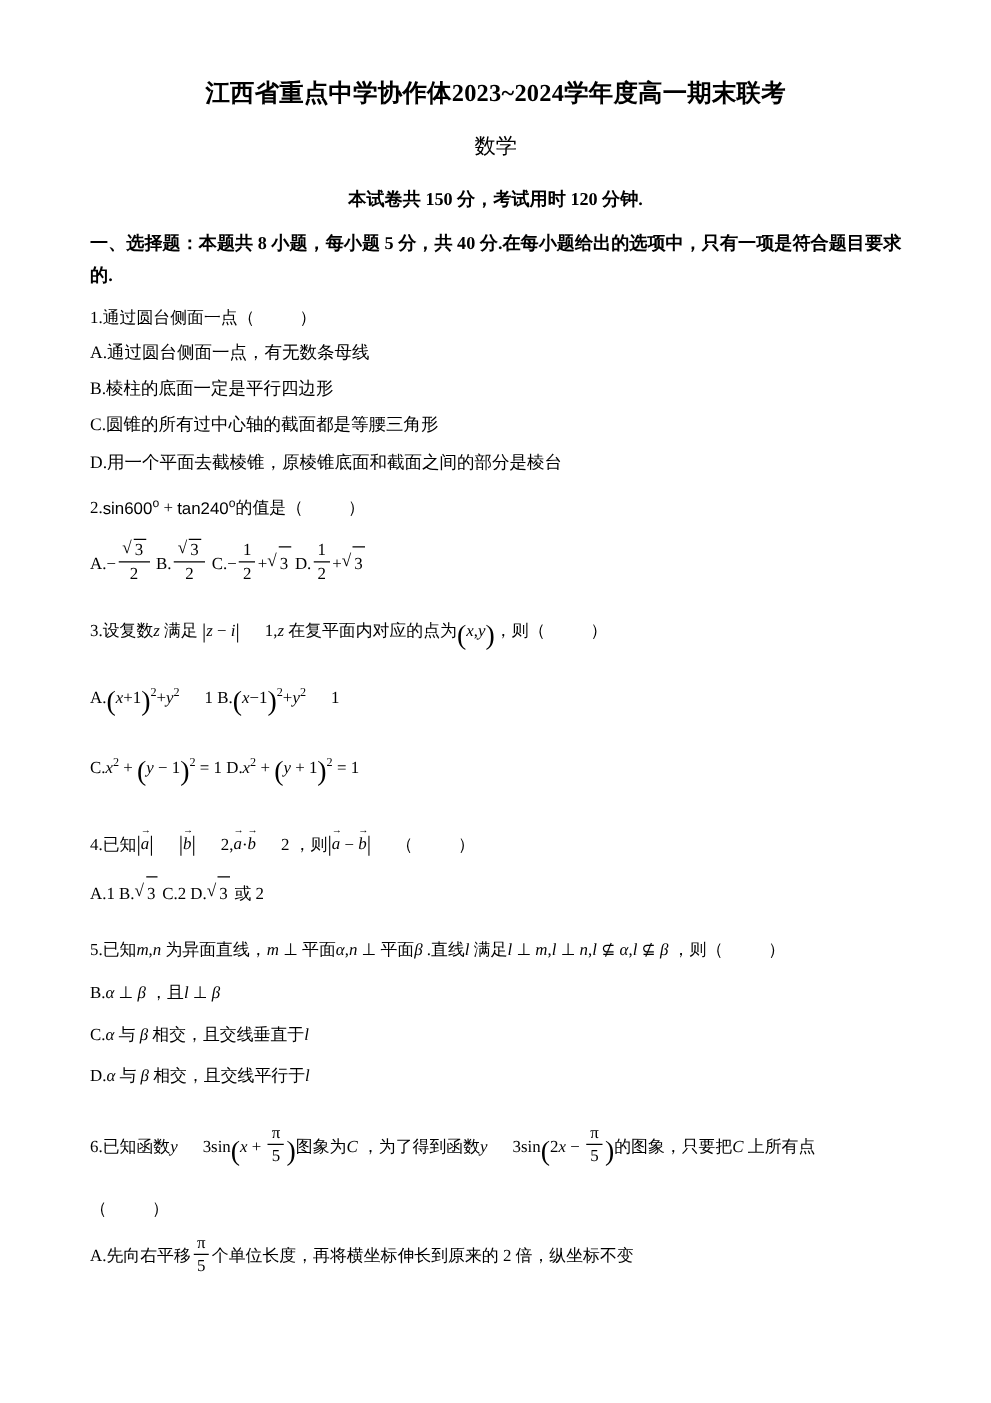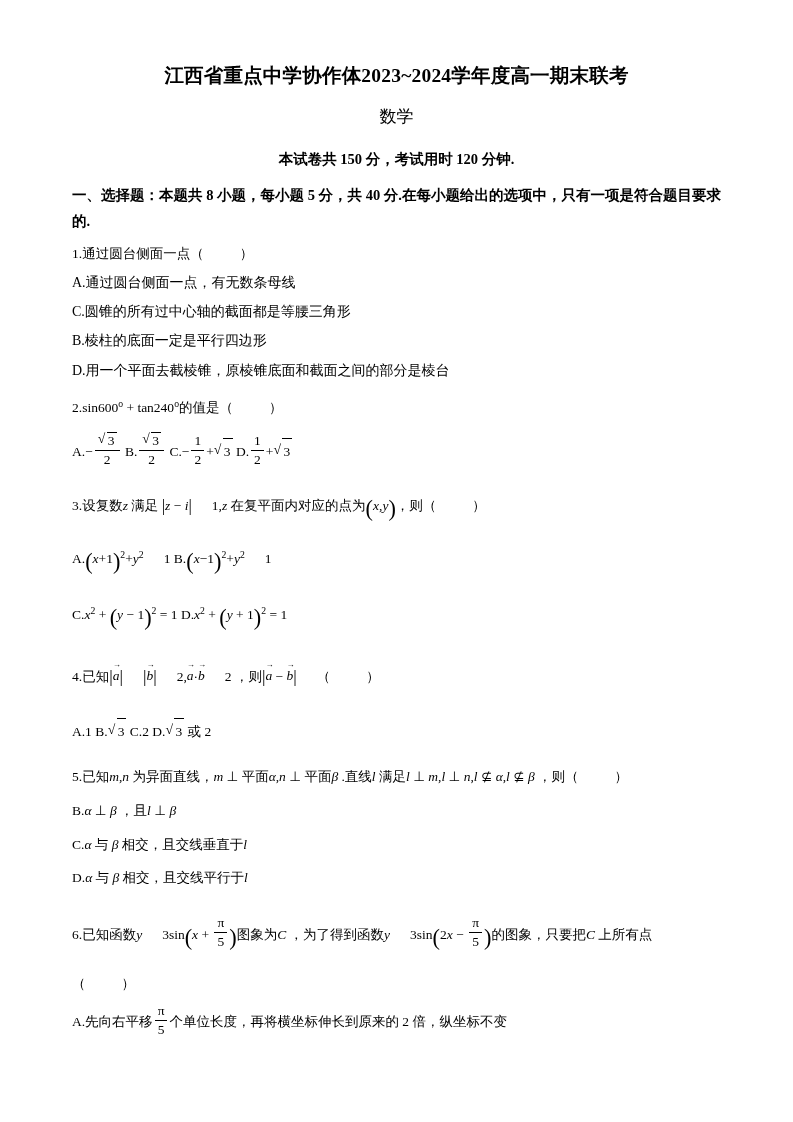--- a/index.html
+++ b/index.html
@@ -66,21 +66,21 @@
   .q-opt-row .sp-s {
     display: inline-block;
     width: 14px;
   }
   .mathline {
     margin: 14px 0 0 0;
     font-size: 13.5px;
     line-height: 1.9;
   }
   .mi { font-family: "Liberation Serif", serif; font-style: italic; }
-  .mn { font-family: Liberation Serif, serif; font-style: normal; }
+  .mn { font-family: Liberation Sans, sans-serif; font-style: normal; }
   .mo { font-family: "Liberation Serif", serif; font-style: normal; }
 
   
   .sqrt {
     display: inline-block;
     position: relative;
     padding-left: 9px;
     white-space: nowrap;
   }
   .sqrt::before {
@@ -146,22 +146,22 @@
   <div class="doc-subject">数学</div>
 
   <div class="doc-meta">本试卷共 150 分，考试用时 120 分钟.</div>
 
   <div class="section-head">一、选择题：本题共 8 小题，每小题 5 分，共 40 分.在每小题给出的选项中，只有一项是符合题目要求的.</div>
 
   <div class="q">
     <span>1.</span><span>通过圆台侧面一点（</span><span class="blank"></span><span>）</span>
   </div>
   <div class="q-opt">A.通过圆台侧面一点，有无数条母线</div>
+  <div class="q-opt">B.棱柱的底面一定是平行四边形</div>
   <div class="q-opt">C.圆锥的所有过中心轴的截面都是等腰三角形</div>
-  <div class="q-opt">B.棱柱的底面一定是平行四边形</div>
   <div class="q-opt">D.用一个平面去截棱锥，原棱锥底面和截面之间的部分是棱台</div>
 
   <div class="q" style="margin-top:13px">
     <span>2.</span><span class="mn">sin600<span class="sup-n">o</span></span> <span class="mo">+</span> <span class="mn">tan240<span class="sup-n">o</span></span><span>的值是（</span><span class="blank"></span><span>）</span>
   </div>
   <div class="mathline">
     <span>A.<span class="mo">−</span><span class="frac"><span class="num"><span class="sqrt"><span class="rad">3</span></span></span><span class="den">2</span></span></span>
     <span class="sp"></span>
     <span>B.<span class="frac"><span class="num"><span class="sqrt"><span class="rad">3</span></span></span><span class="den">2</span></span></span>
     <span class="sp"></span>
@@ -180,21 +180,21 @@
   </div>
   <div class="mathline">
     <span>C.<span class="mi">x</span><span class="sup-n">2</span> <span class="mo">+</span> <span class="bigparen">(</span><span class="mi">y</span> <span class="mo">−</span> 1<span class="bigparen">)</span><span class="sup-n">2</span> <span class="mo">=</span> 1</span>
     <span class="sp"></span>
     <span>D.<span class="mi">x</span><span class="sup-n">2</span> <span class="mo">+</span> <span class="bigparen">(</span><span class="mi">y</span> <span class="mo">+</span> 1<span class="bigparen">)</span><span class="sup-n">2</span> <span class="mo">=</span> 1</span>
   </div>
 
   <div class="q" style="margin-top:22px">
     <span>4.</span>已知<span style="font-size:1.3em;vertical-align:-0.08em">|</span><span class="vec">a</span><span style="font-size:1.3em;vertical-align:-0.08em">|</span><span class="blank-s"></span><span style="font-size:1.3em;vertical-align:-0.08em">|</span><span class="vec">b</span><span style="font-size:1.3em;vertical-align:-0.08em">|</span><span class="blank-s"></span>2<span class="mo">,</span><span class="vec">a</span><span class="mo">·</span><span class="vec">b</span><span class="blank-s"></span>2 ，则<span style="font-size:1.3em;vertical-align:-0.08em">|</span><span class="vec">a</span> <span class="mo">−</span> <span class="vec">b</span><span style="font-size:1.3em;vertical-align:-0.08em">|</span><span class="blank-s"></span>（<span class="blank"></span>）
   </div>
-  <div class="mathline" style="margin-top:28px">
+  <div class="mathline" style="margin-top:12px">
     <span>A.1</span>
     <span class="sp"></span>
     <span>B.<span class="sqrt"><span class="rad">3</span></span></span>
     <span class="sp"></span>
     <span>C.2</span>
     <span class="sp"></span>
     <span>D.<span class="sqrt"><span class="rad">3</span></span> 或 2</span>
   </div>
 
   <div class="q" style="margin-top:22px">

